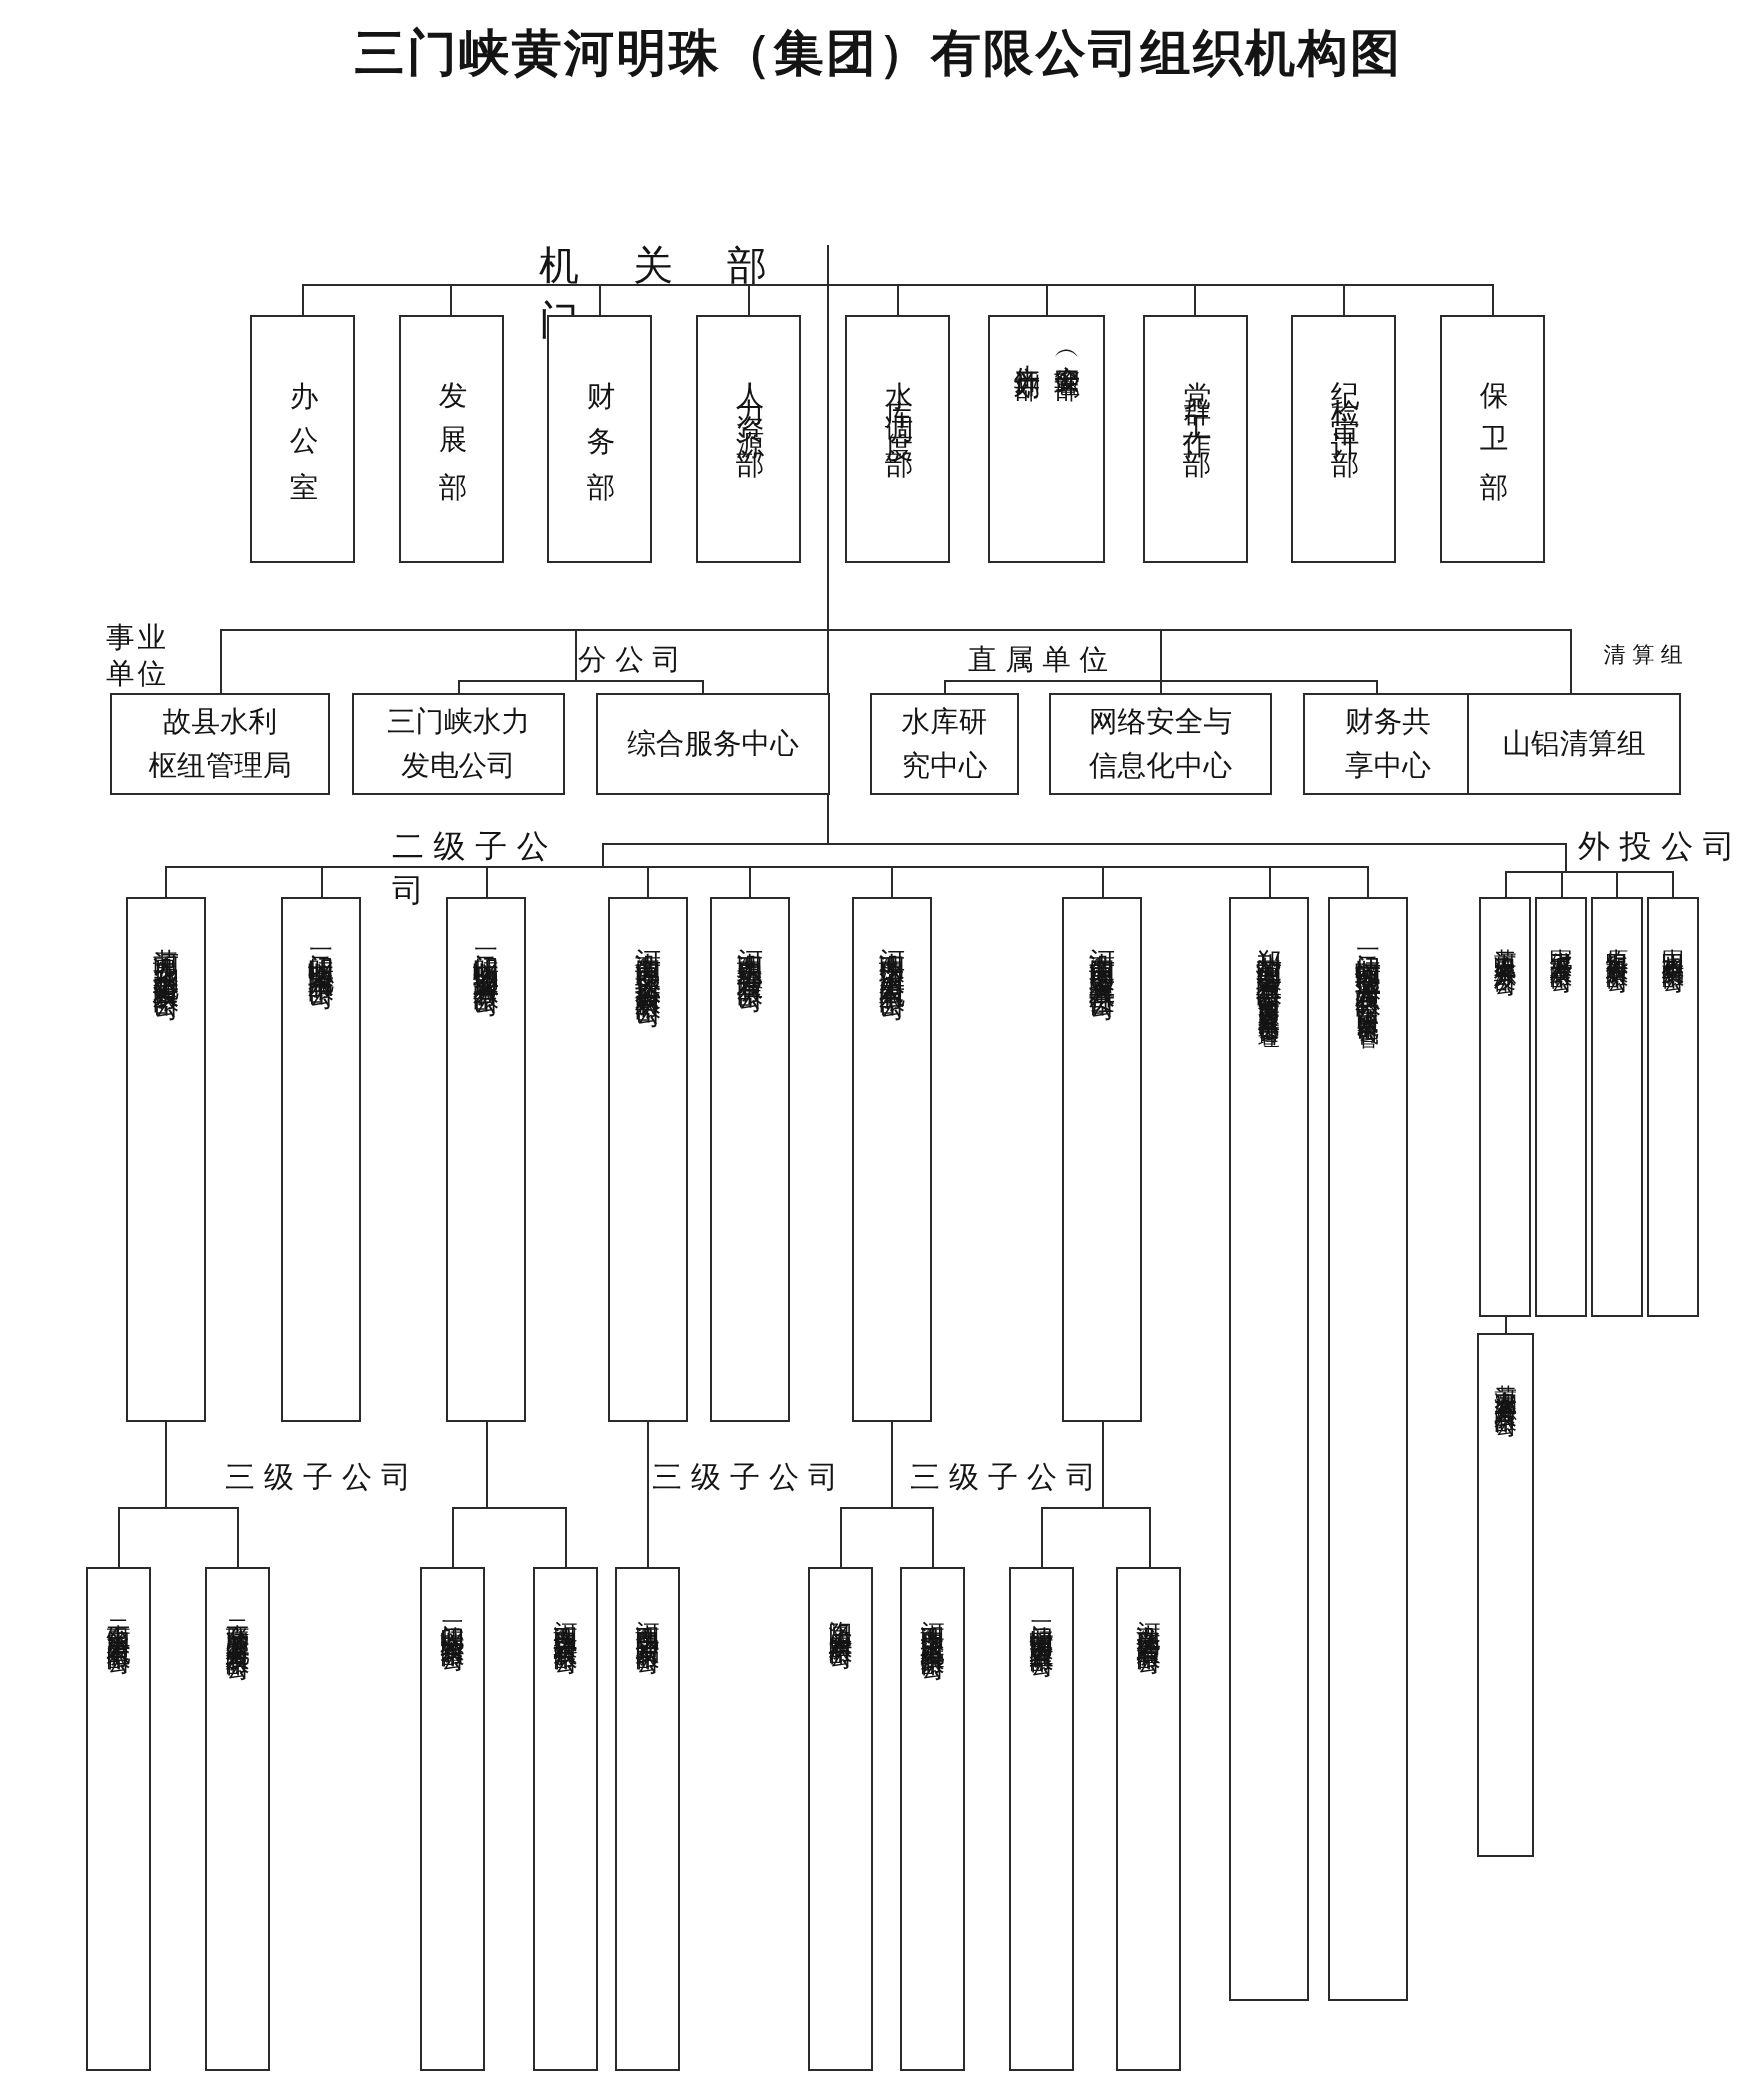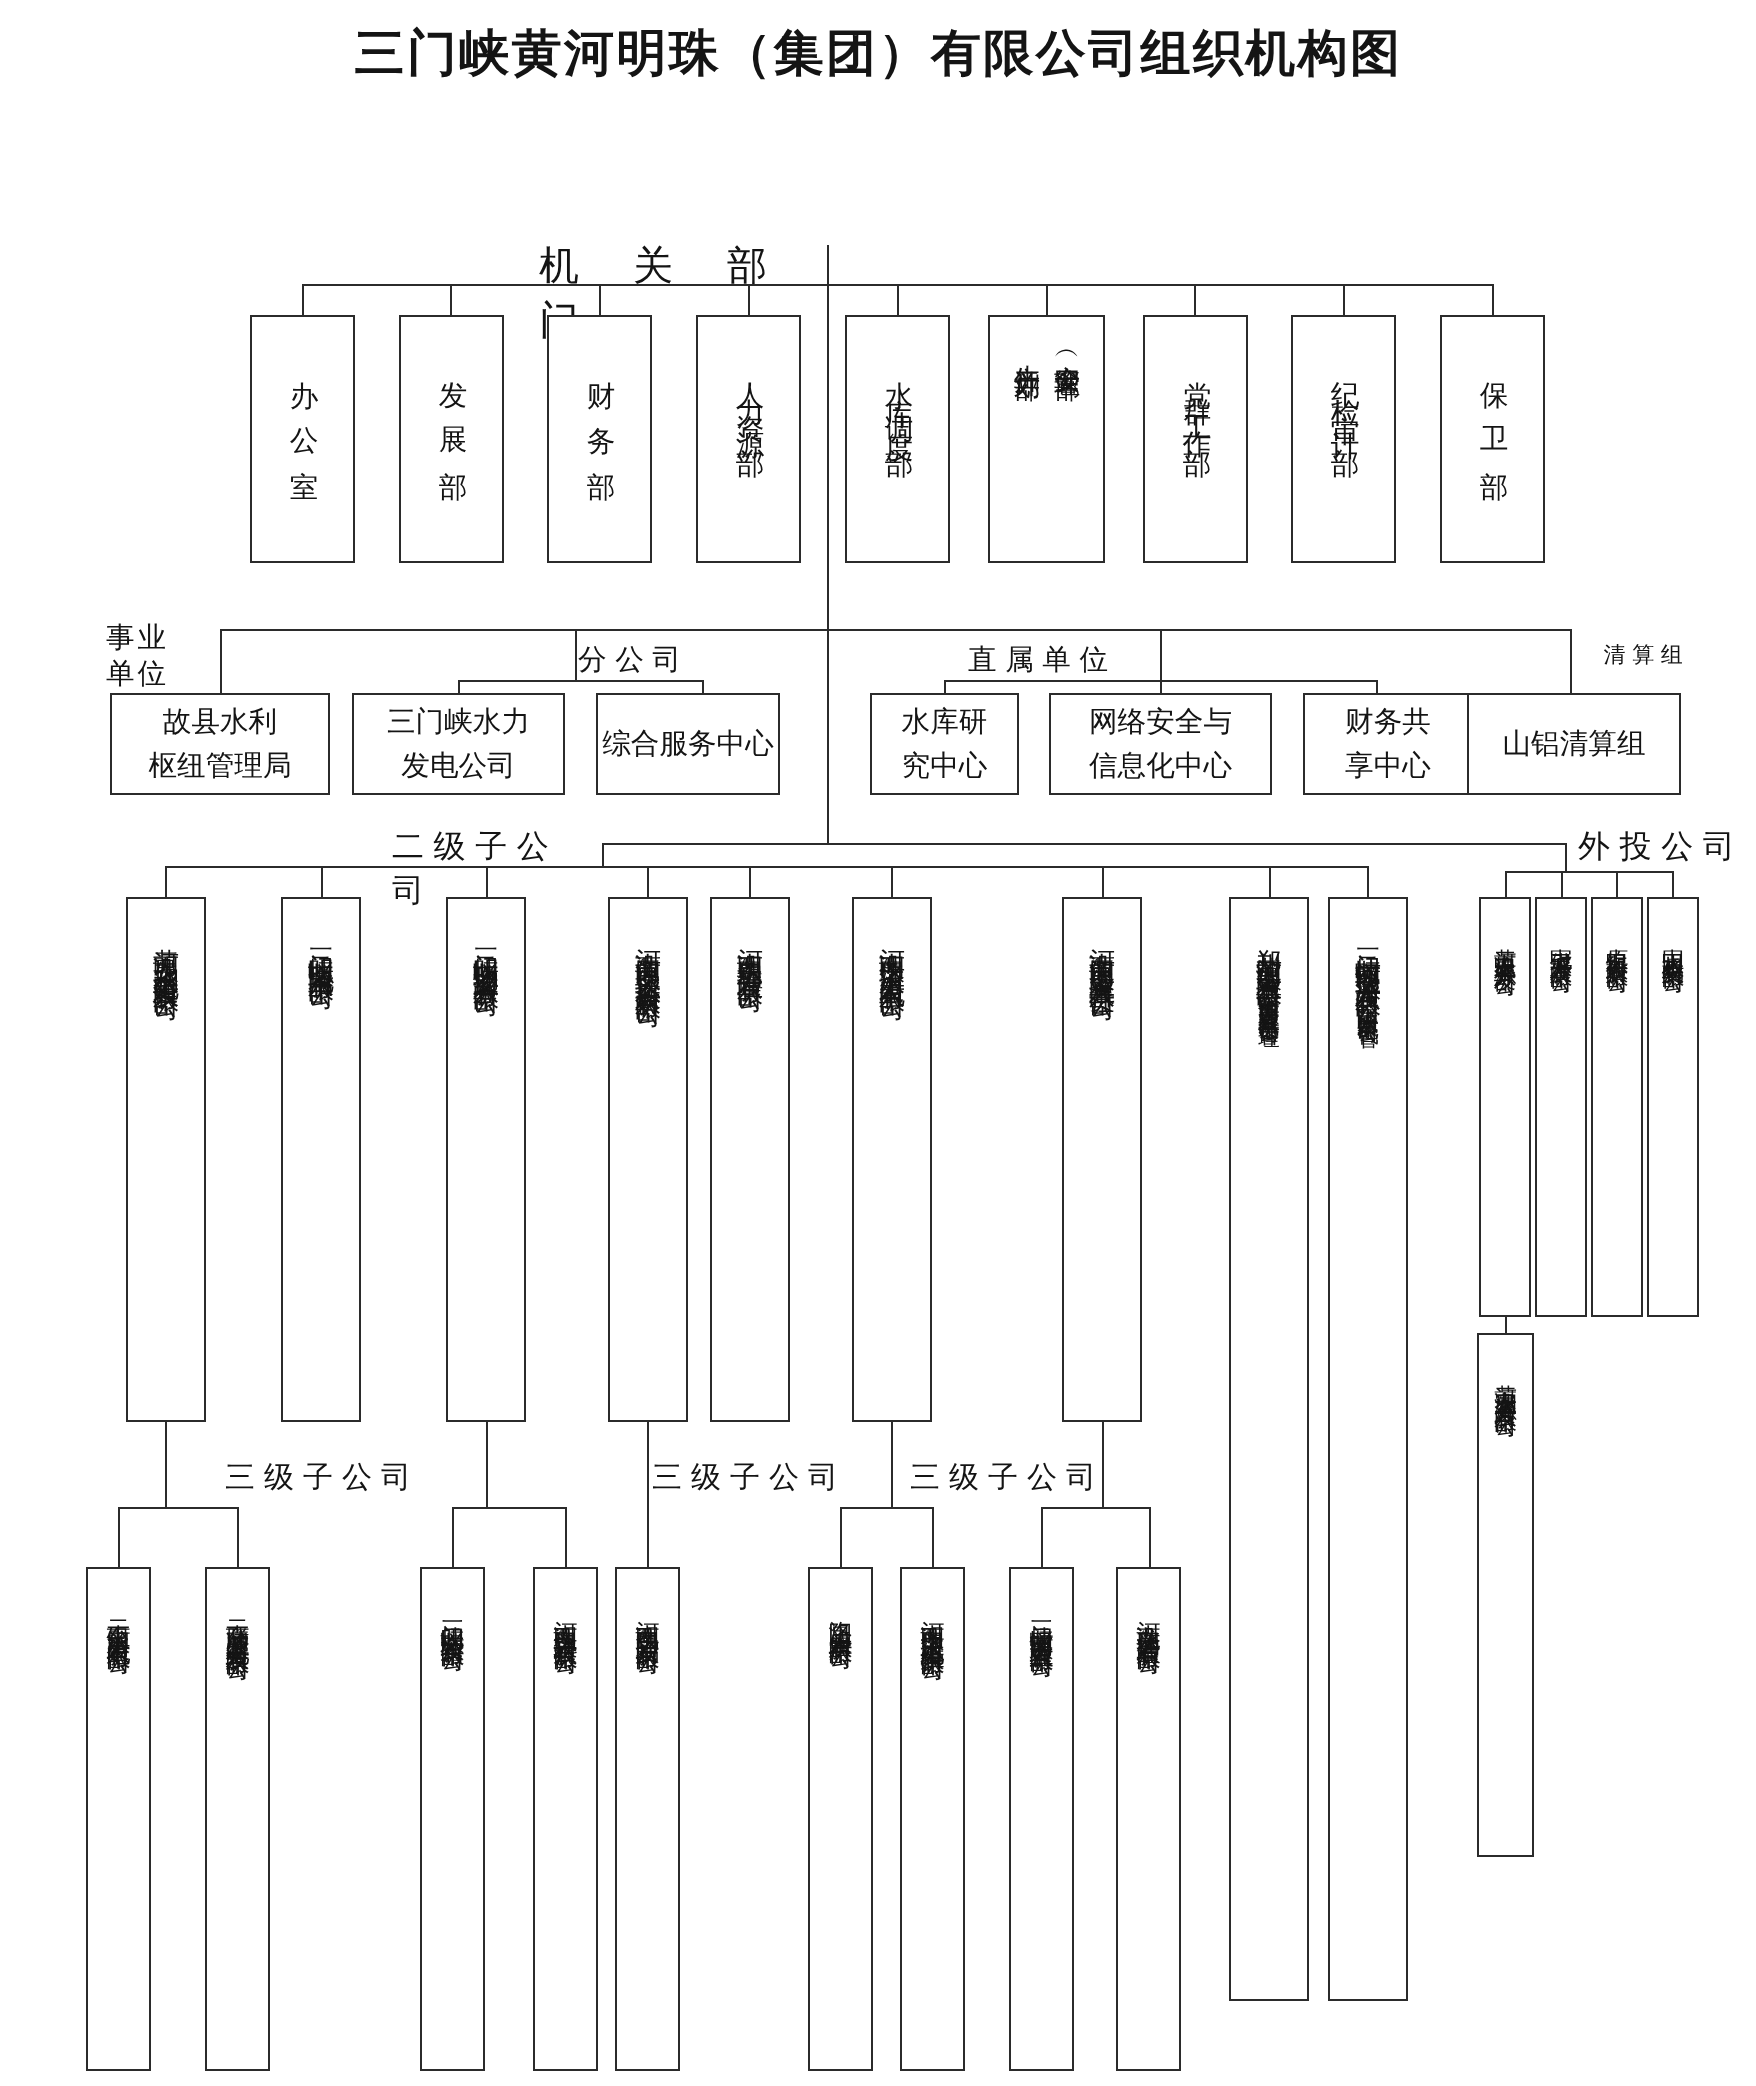--- a/index.html
+++ b/index.html
@@ -102,21 +102,21 @@
   <div class="v-line" style="left:1570px;top:629px;height:64px;"></div>
 
   <div class="box center-flex" style="left:110px;top:693px;width:220px;height:102px;">
     <span class="unit">故县水利
 枢纽管理局</span>
     </div>
   <div class="box center-flex" style="left:352px;top:693px;width:213px;height:102px;">
     <span class="unit">三门峡水力
 发电公司</span>
     </div>
-  <div class="box center-flex" style="left:596px;top:693px;width:184px;height:102px;">
+  <div class="box center-flex" style="left:596px;top:693px;width:234px;height:102px;">
     <span class="unit">综合服务中心</span>
     </div>
   <div class="box center-flex" style="left:870px;top:693px;width:149px;height:102px;">
     <span class="unit">水库研
 究中心</span>
     </div>
   <div class="box center-flex" style="left:1049px;top:693px;width:223px;height:102px;">
     <span class="unit">网络安全与
 信息化中心</span>
     </div>

